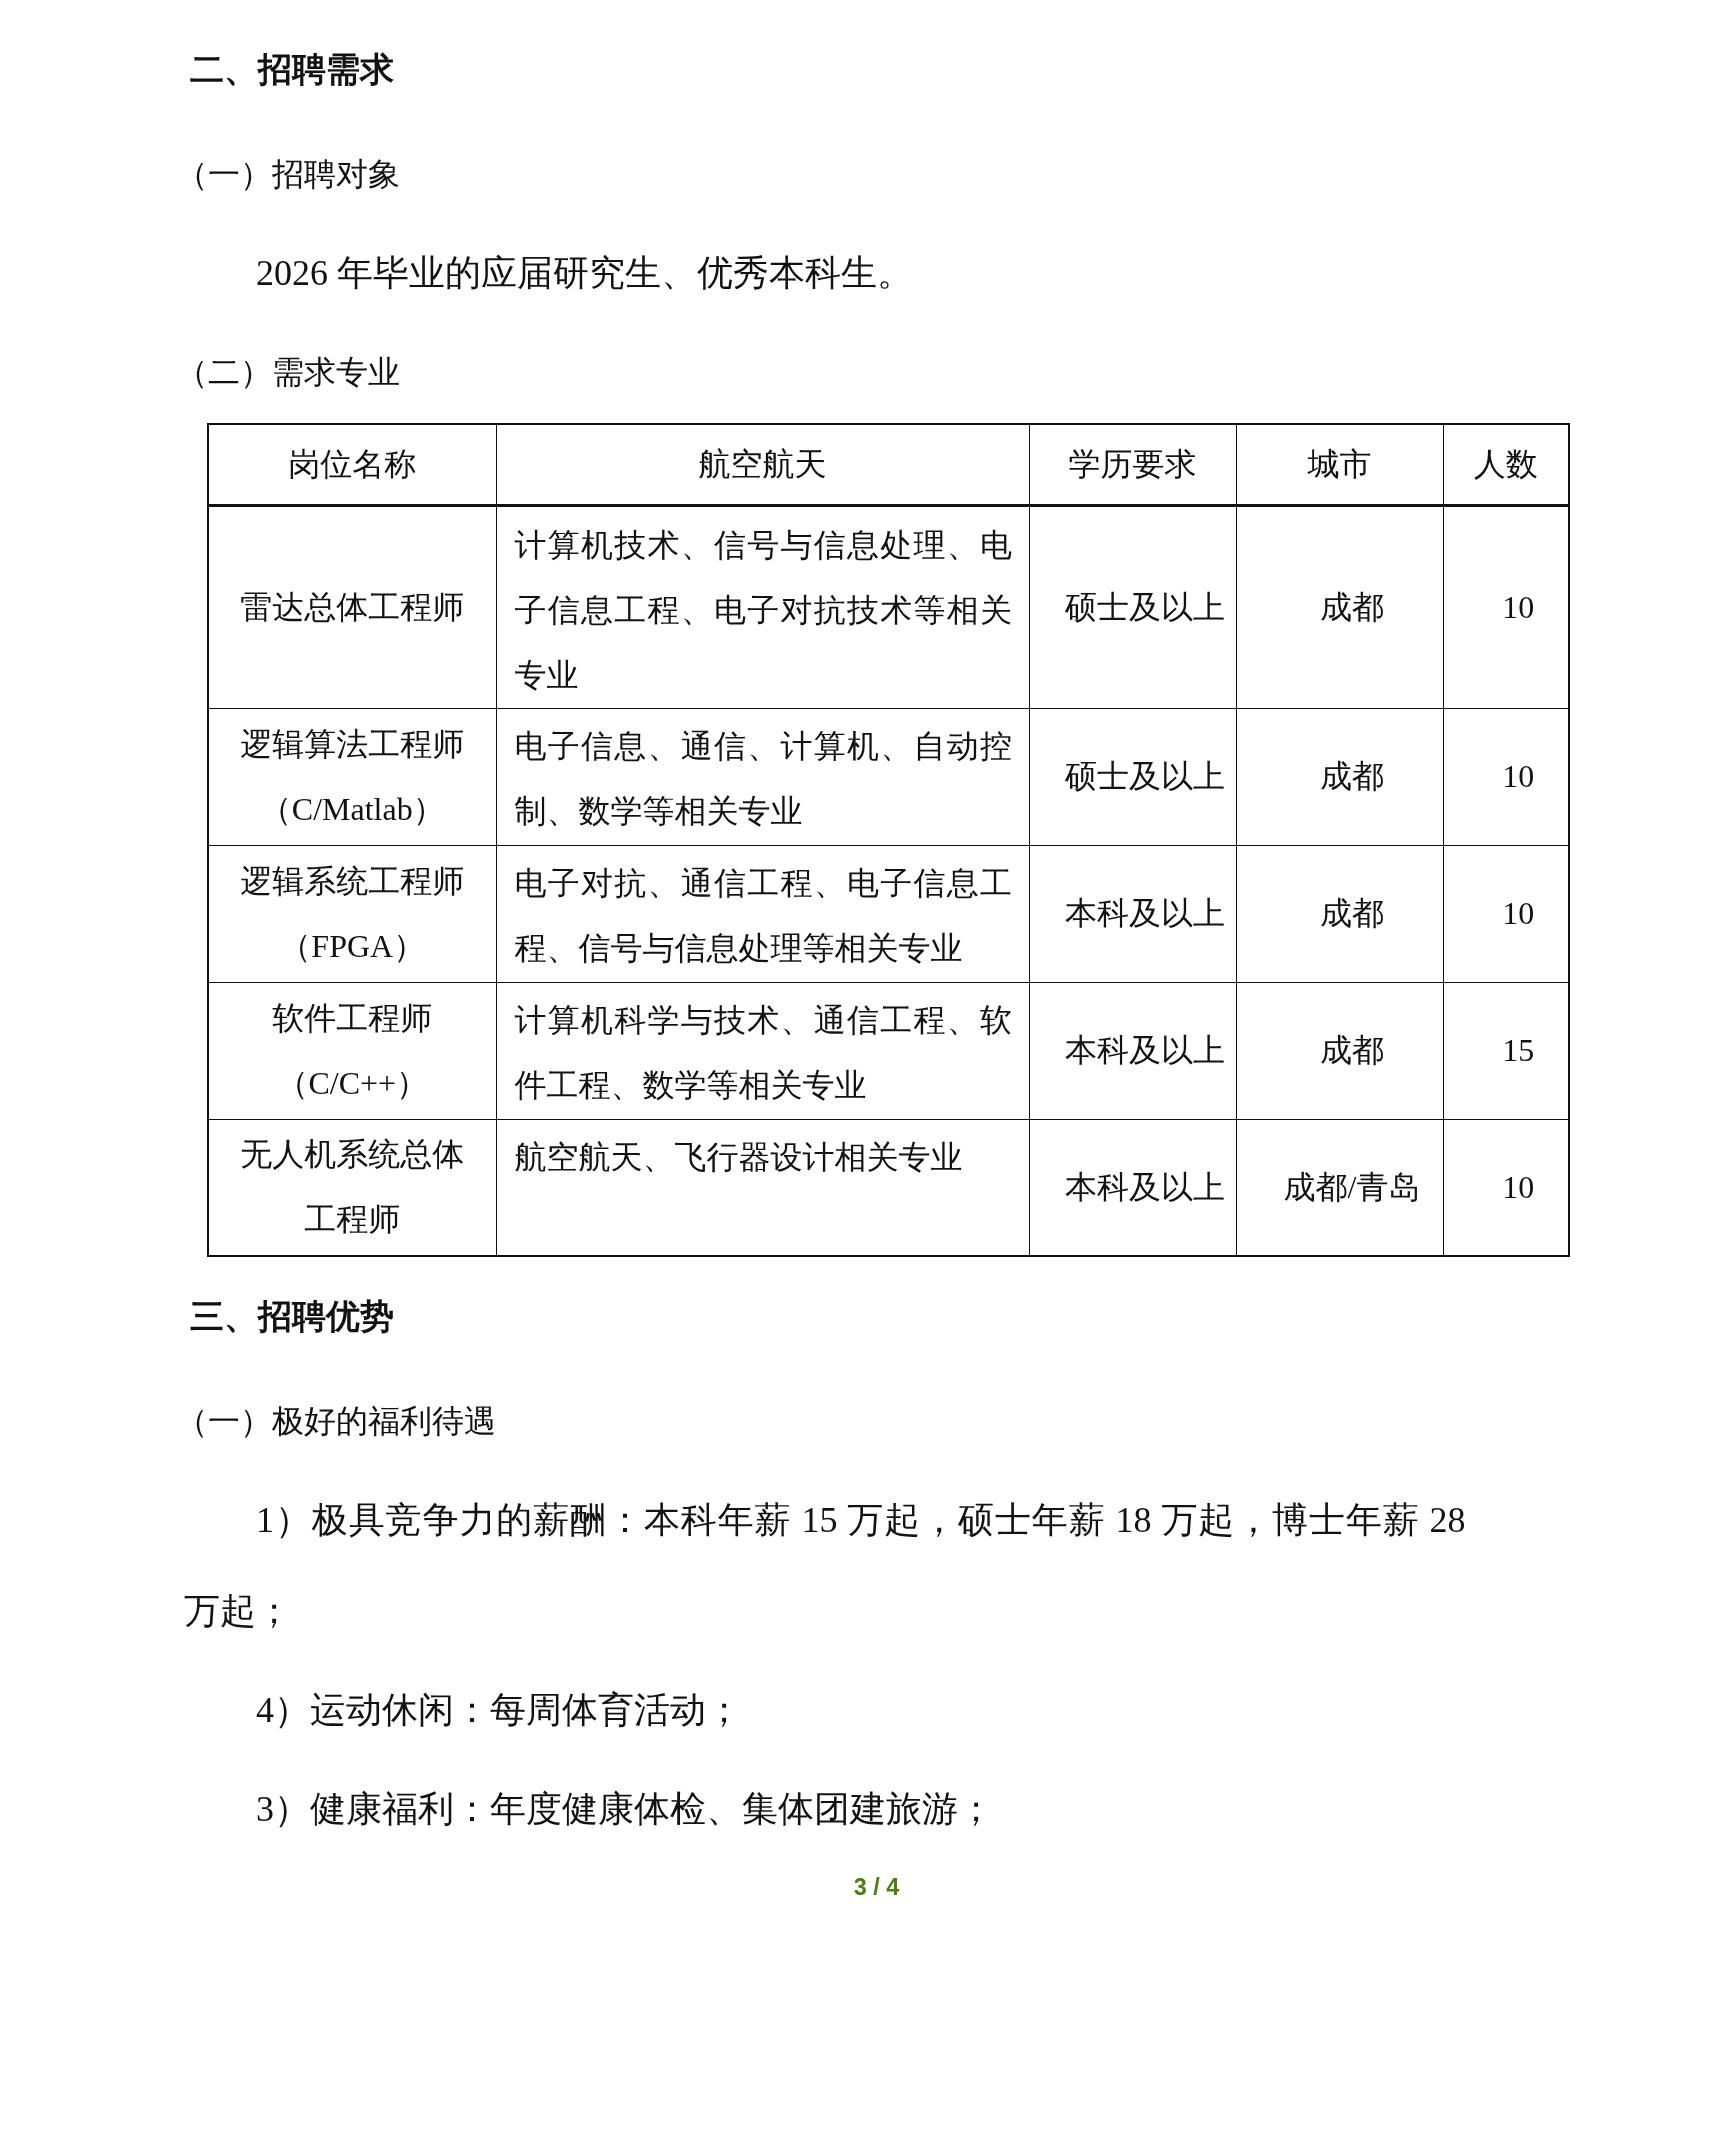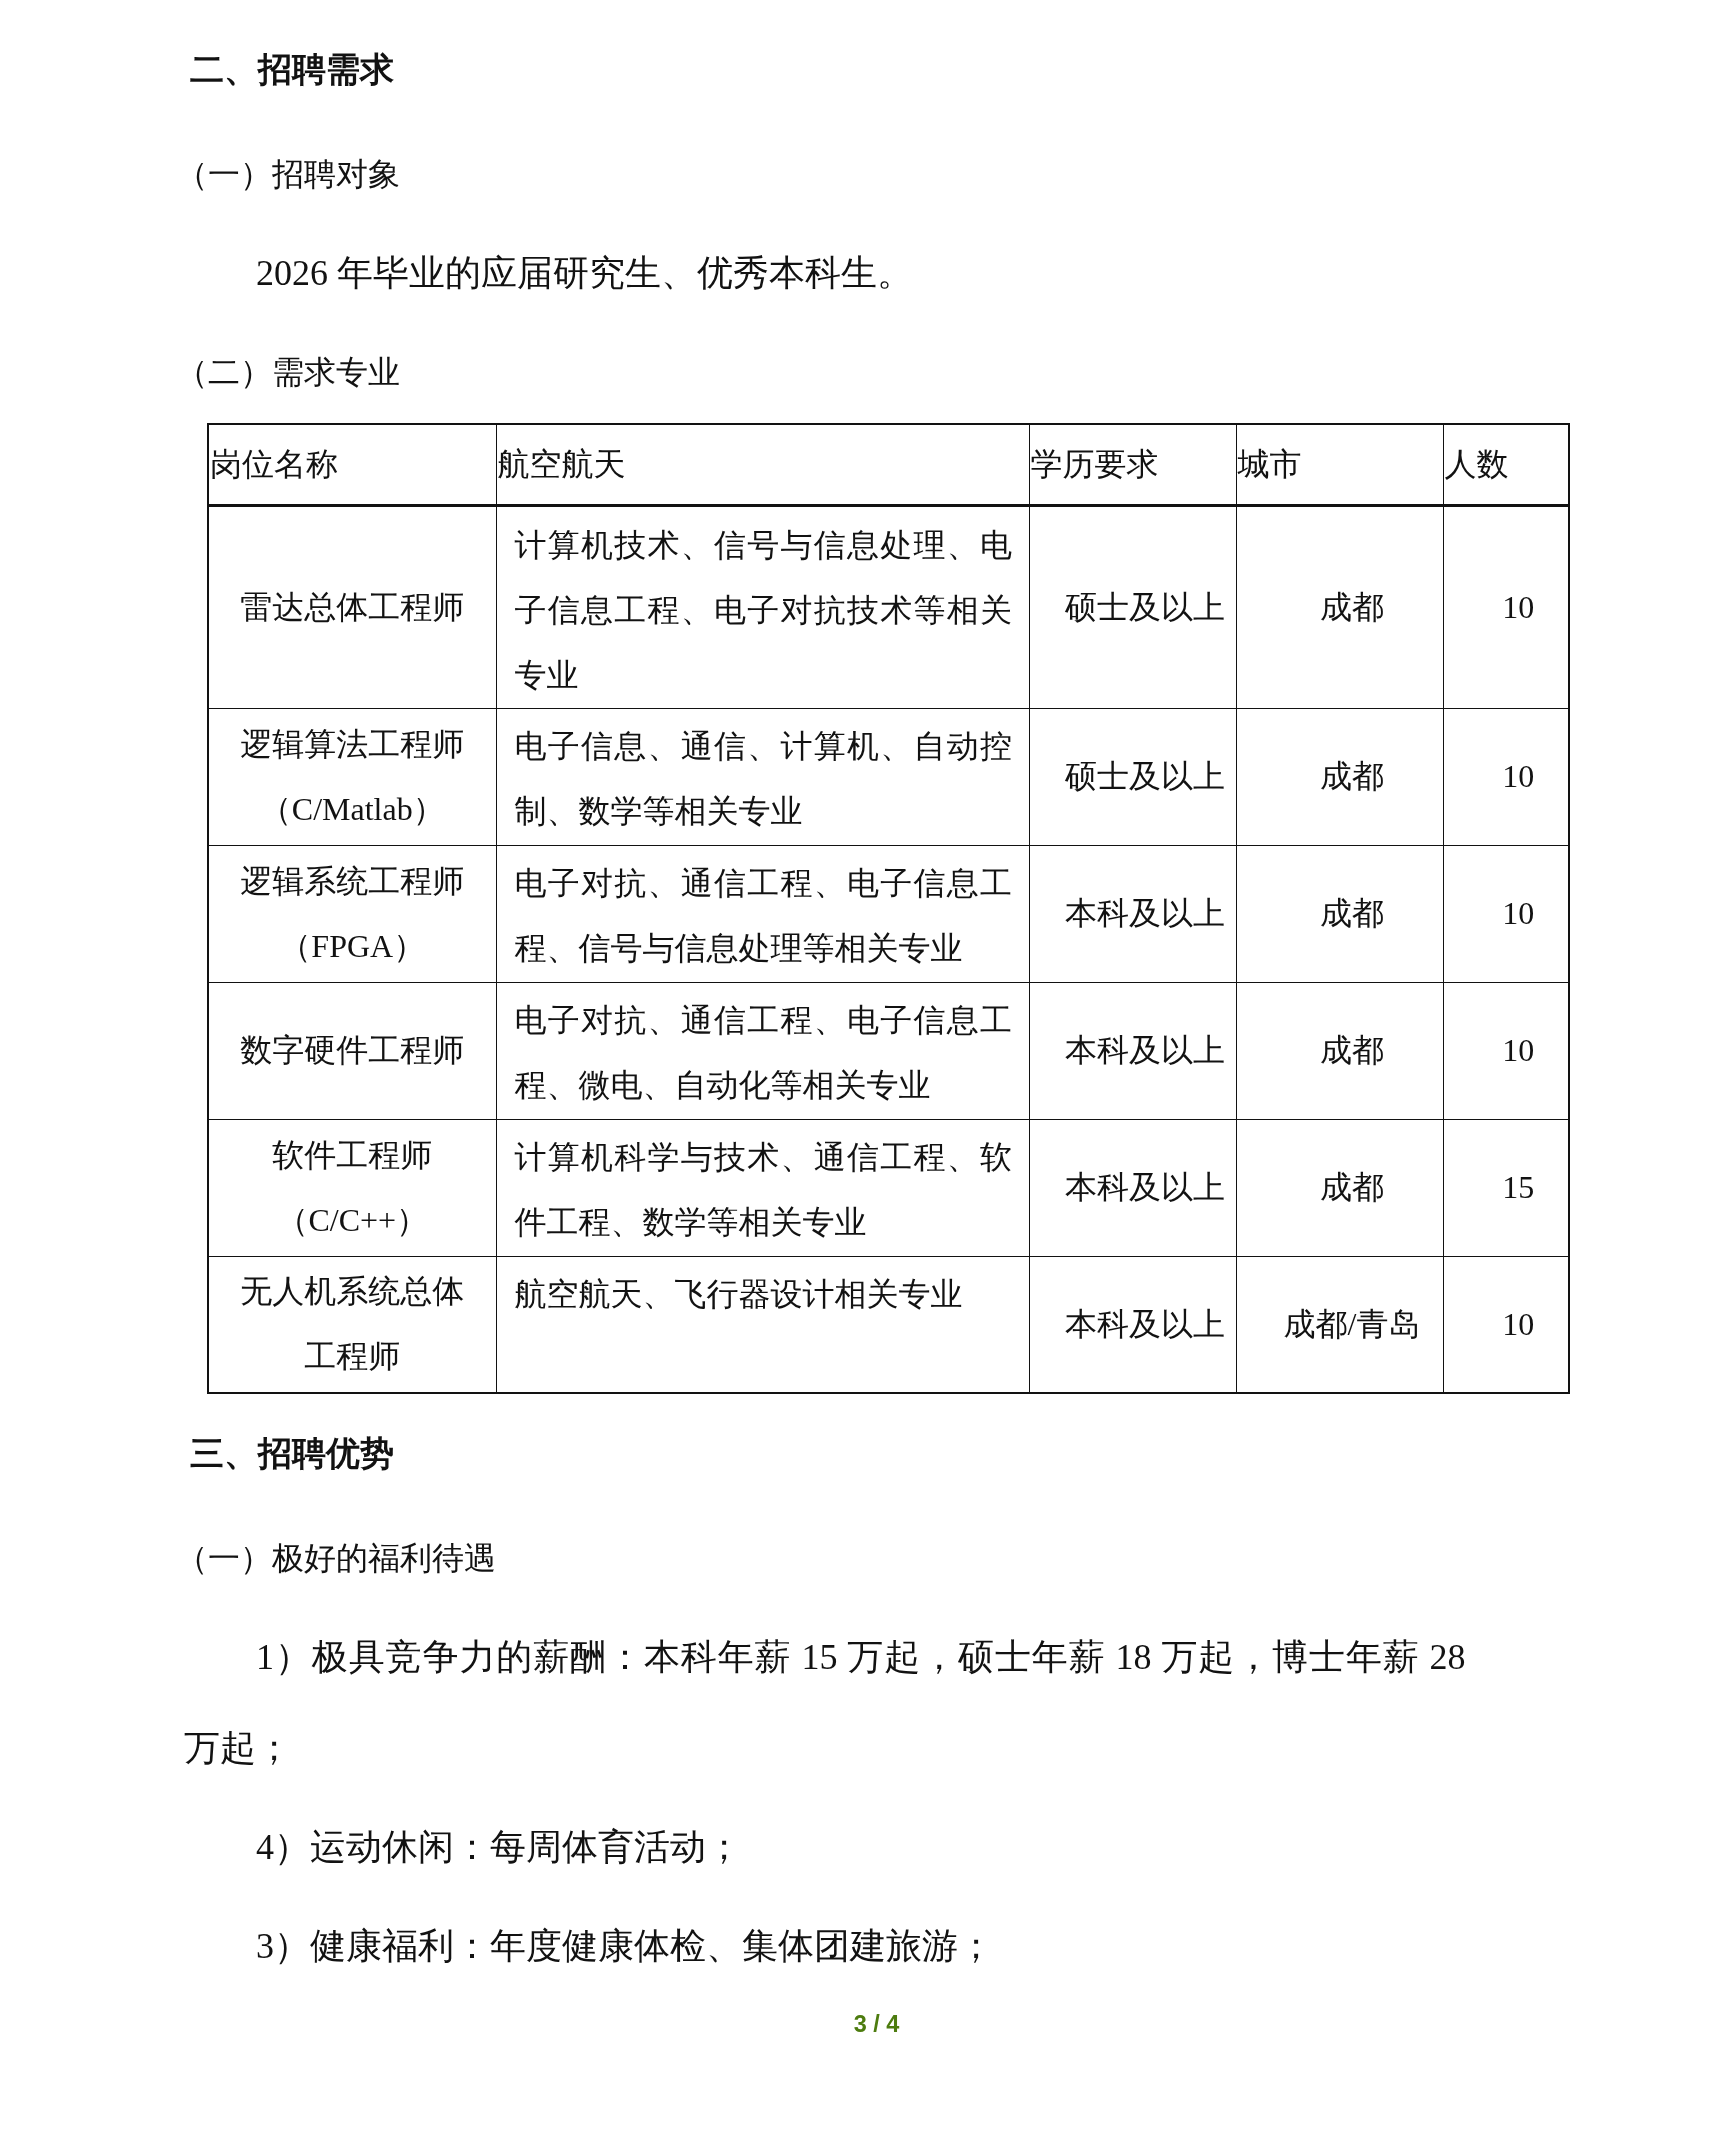--- a/index.html
+++ b/index.html
@@ -16,21 +16,21 @@
   .wrap-limit{max-width:35.6em;}
   table.positions{
     border-collapse:collapse;table-layout:fixed;
     margin:5.5px 0 0 31px;border:2.1px solid #121212;
   }
   .positions th,.positions td{
     border:1.4px solid #121212;font-size:32px;font-weight:normal;
     overflow:hidden;
   }
   .positions thead th{
-    height:77px;text-align:left;vertical-align:middle;
+    height:77px;text-align:center;vertical-align:middle;
     border-bottom:3.4px solid #121212;
   }
   .positions td{vertical-align:middle;text-align:center;line-height:65px;padding-left:26px;}
   .positions td.c-position{padding:0 19.3px;}
   .positions td.c-major{text-align:justify;vertical-align:top;padding:5.5px 16.6px 0 18px;}
   .positions tbody tr:nth-child(1){height:192px;}
   .positions tbody tr:nth-child(2),
   .positions tbody tr:nth-child(3),
   .positions tbody tr:nth-child(4),
   .positions tbody tr:nth-child(5),
@@ -88,27 +88,20 @@
         <td class="c-count">10</td>
       </tr>
       <tr>
         <td class="c-position">逻辑系统工程师（FPGA）</td>
         <td class="c-major">电子对抗、通信工程、电子信息工程、信号与信息处理等相关专业</td>
         <td class="c-education">本科及以上</td>
         <td class="c-city">成都</td>
         <td class="c-count">10</td>
       </tr>
       <tr>
-        <td class="c-position">数字硬件工程师</td>
-        <td class="c-major">电子对抗、通信工程、电子信息工程、微电、自动化等相关专业</td>
-        <td class="c-education">本科及以上</td>
-        <td class="c-city">成都</td>
-        <td class="c-count">10</td>
-      </tr>
-      <tr>
         <td class="c-position">软件工程师（C/C++）</td>
         <td class="c-major">计算机科学与技术、通信工程、软件工程、数学等相关专业</td>
         <td class="c-education">本科及以上</td>
         <td class="c-city">成都</td>
         <td class="c-count">15</td>
       </tr>
       <tr>
         <td class="c-position">无人机系统总体工程师</td>
         <td class="c-major">航空航天、飞行器设计相关专业</td>
         <td class="c-education">本科及以上</td>

